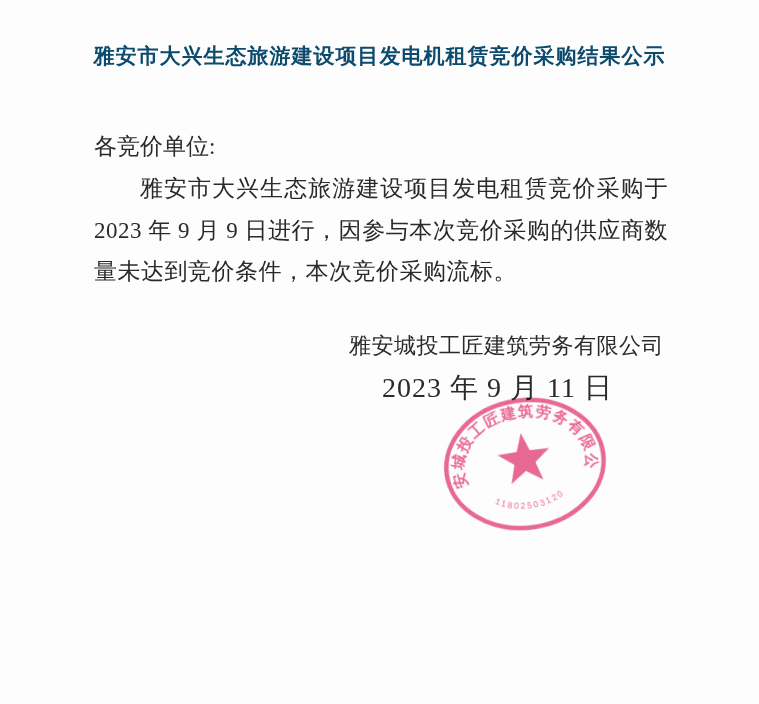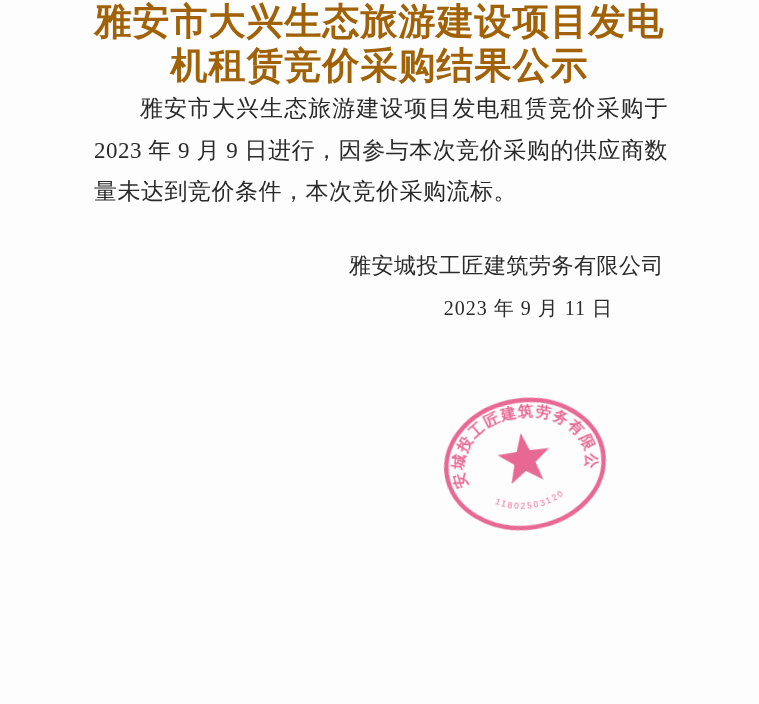--- a/index.html
+++ b/index.html
@@ -14,29 +14,30 @@
     font-family: "Liberation Serif", "DejaVu Serif", serif;
     color: var(--color-ink);
     overflow: hidden;
   }
   .page {
     position: relative;
     width: 759px; height: 704px;
     background: var(--color-paper);
   }
   .title {
+    padding-top: 34px;
     width: 600px;
     margin: 0 auto;
     text-align: center;
     font-family: "Liberation Sans", "DejaVu Sans", sans-serif;
     font-weight: 700;
-    font-size: 37px;
+    font-size: 21px;
     line-height: 44px;
     letter-spacing: 1px;
-    color: #a16207;
+    color: #0c4a6e;
   }
   .salutation {
     margin: 48px 91px 0 94px;
     font-size: 23px;
     line-height: 42px;
   }
   .para {
     margin: 0 91px 0 94px;
     font-size: 23px;
     line-height: 41.5px;
@@ -48,21 +49,21 @@
     margin-top: 32px;
     padding-right: 95px;
     text-align: right;
     font-size: 22px;
     line-height: 42px;
     letter-spacing: 0.5px;
   }
   .sig-date {
     padding-right: 146px;
     text-align: right;
-    font-size: 20px;
+    font-size: 28px;
     line-height: 42px;
     letter-spacing: 1px;
   }
   .stamp {
     position: absolute;
     left: 438px;
     top: 391px;
     width: 174px;
     height: 146px;
     transform: rotate(-8deg);
@@ -89,20 +90,21 @@
     letter-spacing: 2px;
   }
 </style>
 </head>
 <body>
 
 <div class="page">
 
   <h1 class="title">雅安市大兴生态旅游建设项目发电机租赁竞价采购结果公示</h1>
 
+  <div class="salutation">各竞价单位:</div>
 
   <p class="para">雅安市大兴生态旅游建设项目发电租赁竞价采购于 2023 年 9 月 9 日进行，因参与本次竞价采购的供应商数量未达到竞价条件，本次竞价采购流标。</p>
 
 
   <div class="sig-company">雅安城投工匠建筑劳务有限公司</div>
 
   <div class="sig-date">2023 年 9 月 11 日</div>
 
   <div class="stamp">
     <svg viewBox="0 0 172 144" xmlns="http://www.w3.org/2000/svg">

